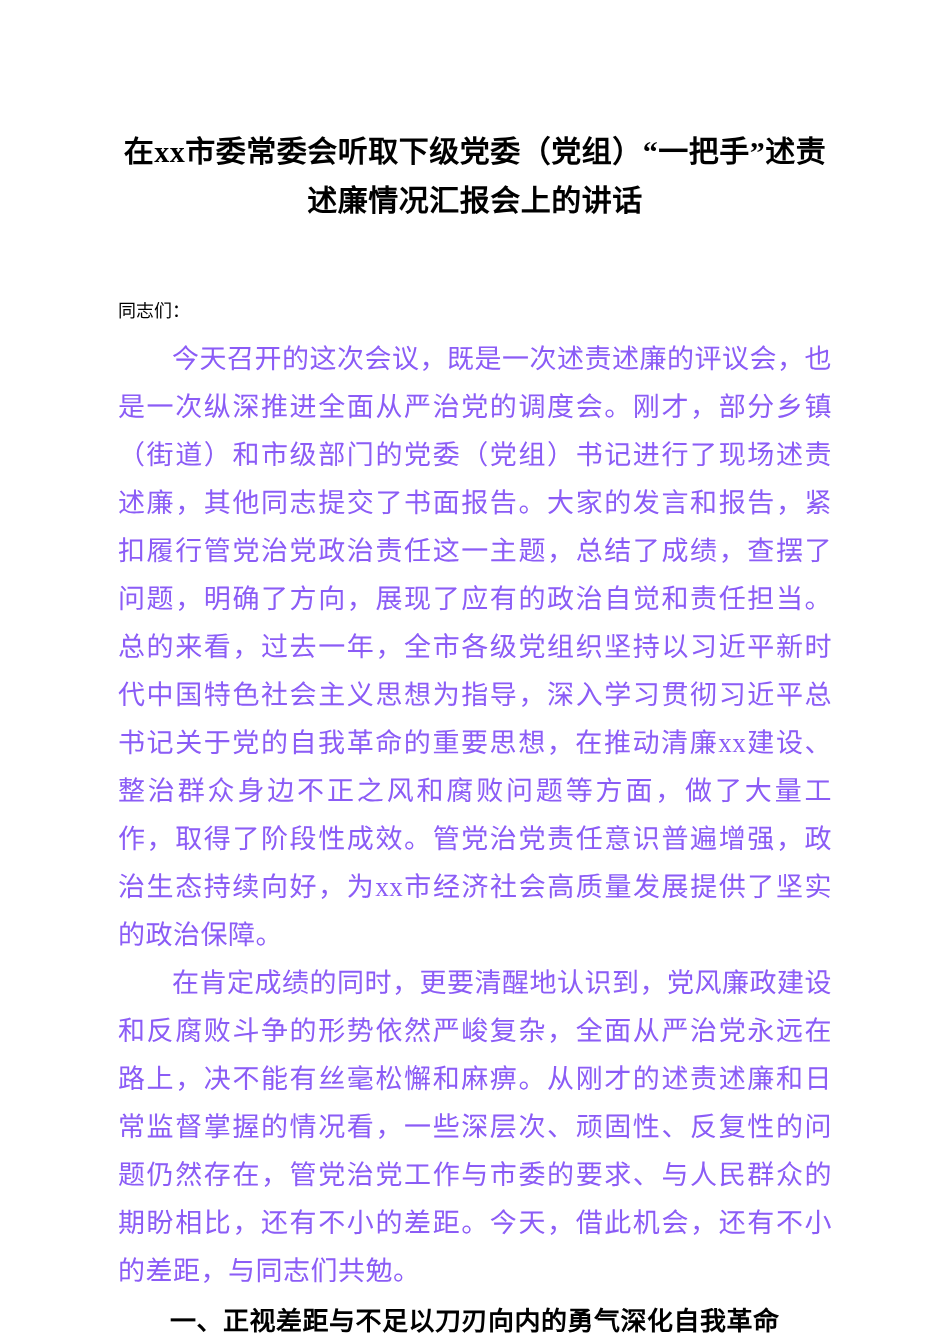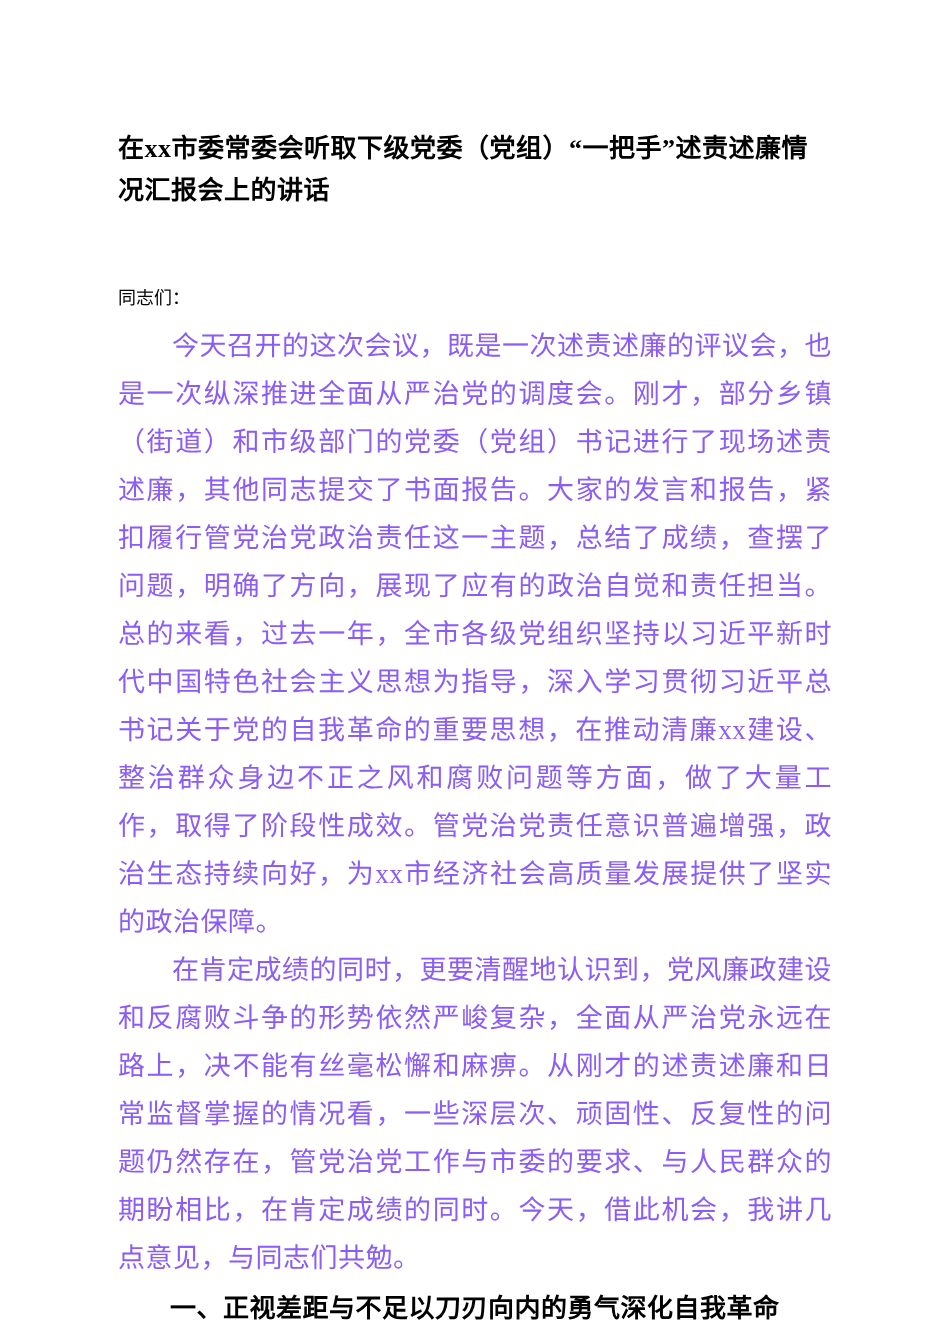--- a/index.html
+++ b/index.html
@@ -17,23 +17,24 @@
     position: relative;
     width: 950px;
     min-height: 1344px;
     margin: 0 auto;
     background: #ffffff;
     padding: 128px 118px 80px 118px;
   }
 
   .doc-title {
     font-family: "Liberation Serif", "DejaVu Serif", serif;
-    font-size: 26px;
+    font-size: 30px;
     font-weight: bold;
     line-height: 1.62;
+    text-align: center;
     color: #000000;
     margin-bottom: 62px;
     letter-spacing: 0.5px;
   }
 
   .salutation {
     font-size: 18px;
     line-height: 48px;
     text-align: justify;
     color: #000000;
@@ -64,17 +65,17 @@
 <body>
 
 <div class="page">
 
   <h1 class="doc-title">在xx市委常委会听取下级党委（党组）“一把手”述责述廉情况汇报会上的讲话</h1>
 
   <p class="salutation">同志们：</p>
 
   <p class="para">今天召开的这次会议，既是一次述责述廉的评议会，也是一次纵深推进全面从严治党的调度会。刚才，部分乡镇（街道）和市级部门的党委（党组）书记进行了现场述责述廉，其他同志提交了书面报告。大家的发言和报告，紧扣履行管党治党政治责任这一主题，总结了成绩，查摆了问题，明确了方向，展现了应有的政治自觉和责任担当。总的来看，过去一年，全市各级党组织坚持以习近平新时代中国特色社会主义思想为指导，深入学习贯彻习近平总书记关于党的自我革命的重要思想，在推动清廉xx建设、整治群众身边不正之风和腐败问题等方面，做了大量工作，取得了阶段性成效。管党治党责任意识普遍增强，政治生态持续向好，为xx市经济社会高质量发展提供了坚实的政治保障。</p>
 
-  <p class="para">在肯定成绩的同时，更要清醒地认识到，党风廉政建设和反腐败斗争的形势依然严峻复杂，全面从严治党永远在路上，决不能有丝毫松懈和麻痹。从刚才的述责述廉和日常监督掌握的情况看，一些深层次、顽固性、反复性的问题仍然存在，管党治党工作与市委的要求、与人民群众的期盼相比，在肯定成绩的同时。今天，借此机会，我讲几点意见，与同志们共勉。</p>
+  <p class="para">在肯定成绩的同时，更要清醒地认识到，党风廉政建设和反腐败斗争的形势依然严峻复杂，全面从严治党永远在路上，决不能有丝毫松懈和麻痹。从刚才的述责述廉和日常监督掌握的情况看，一些深层次、顽固性、反复性的问题仍然存在，管党治党工作与市委的要求、与人民群众的期盼相比，还有不小的差距。今天，借此机会，还有不小的差距，与同志们共勉。</p>
 
   <h2 class="section-heading">一、正视差距与不足以刀刃向内的勇气深化自我革命</h2>
 
 </div>
 
 </body></html>

